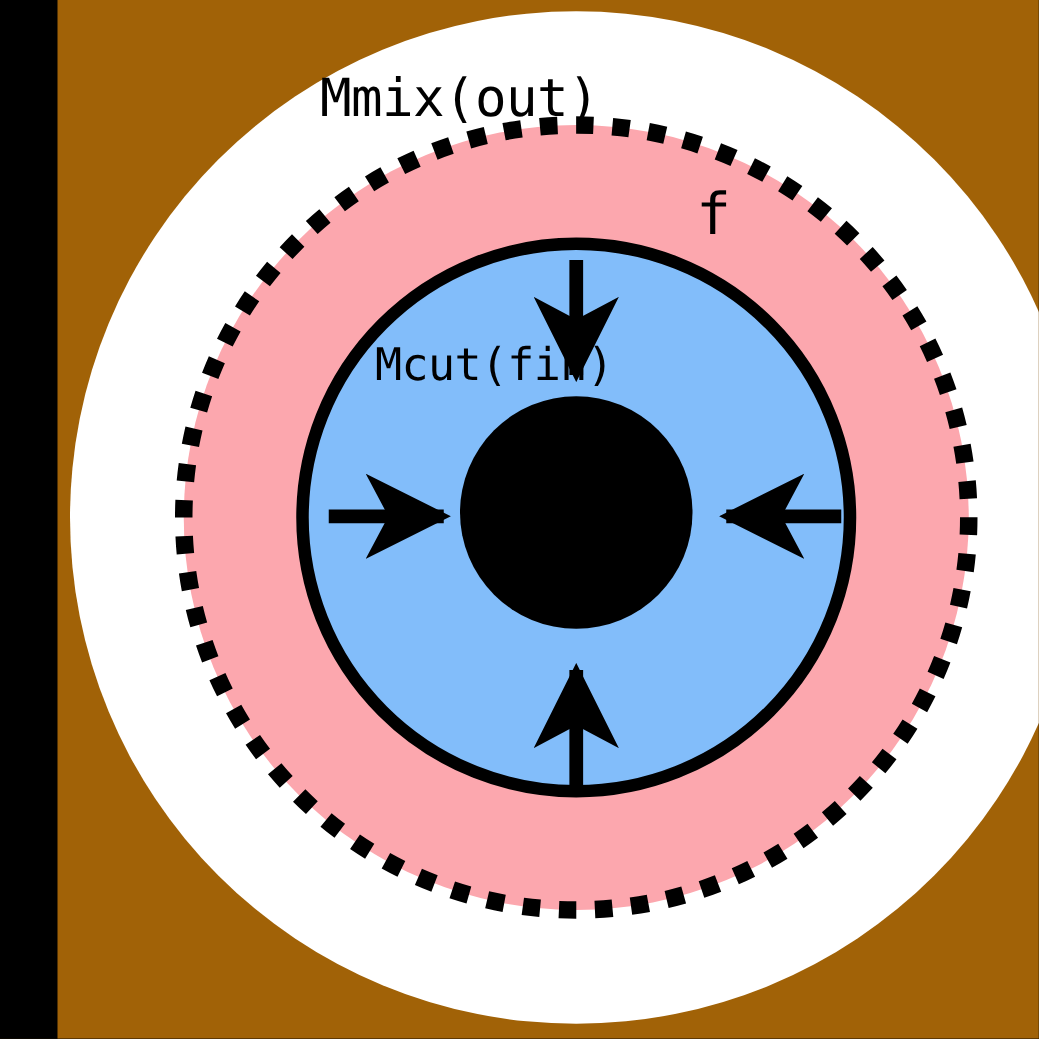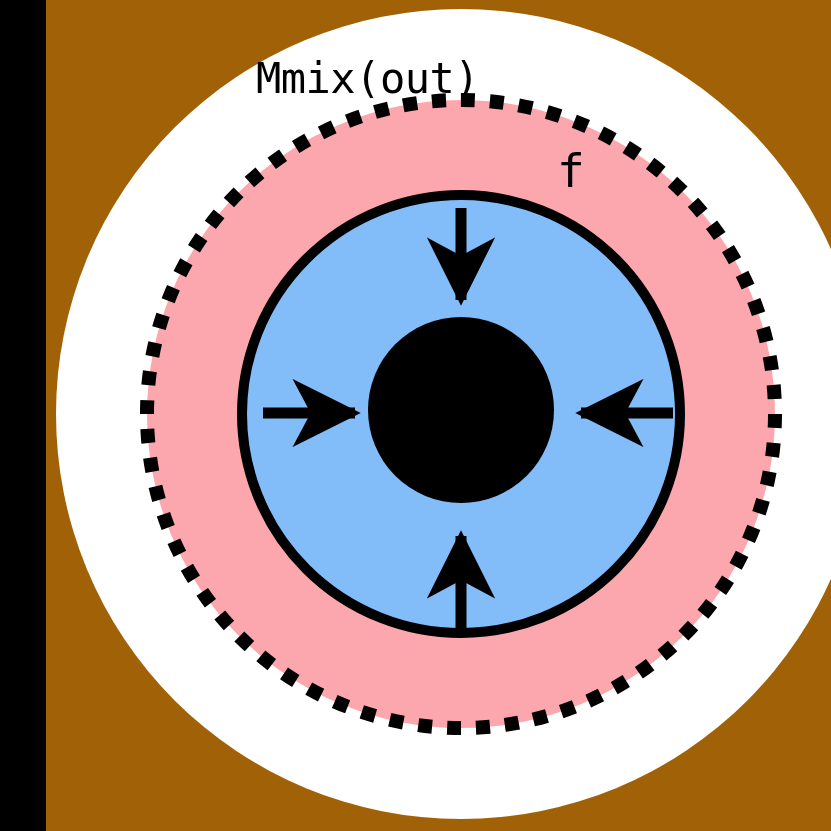--- a/index.html
+++ b/index.html
@@ -86,15 +86,16 @@
 
     <line x1="217" y1="413" x2="309" y2="413" stroke="#000000" stroke-width="11" marker-end="url(#arrowhead-right)"></line>
 
     <line x1="627" y1="413" x2="535" y2="413" stroke="#000000" stroke-width="11" marker-end="url(#arrowhead-right)"></line>
   </svg>
 
   <div class="lbl" id="label-mmix-out">Mmix(out)</div>
 
   <div class="lbl" id="label-f">f</div>
 
+  <div class="lbl" id="label-mcut-fin">Mcut(fin)</div>
 
 
 </div>
 
 </body></html>

